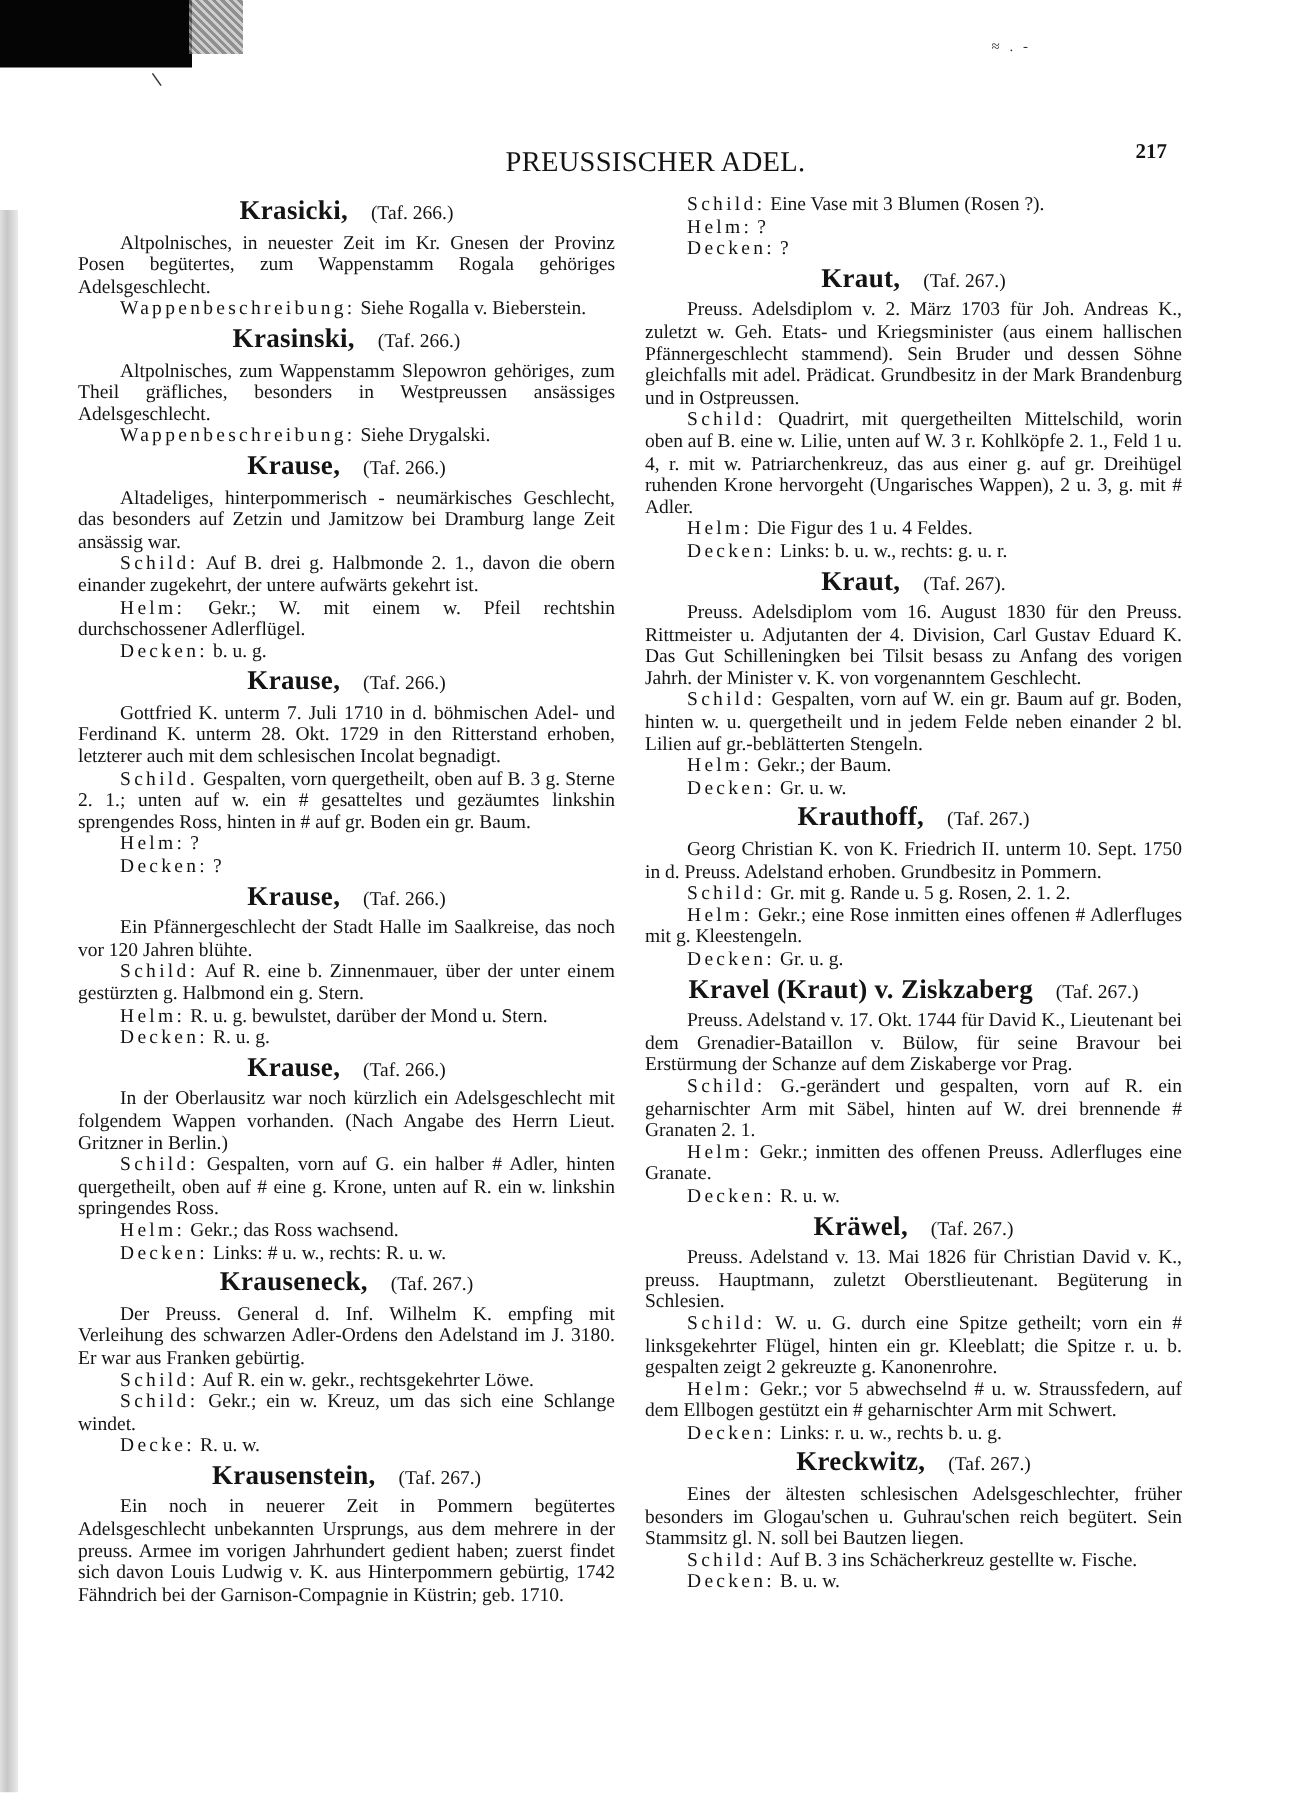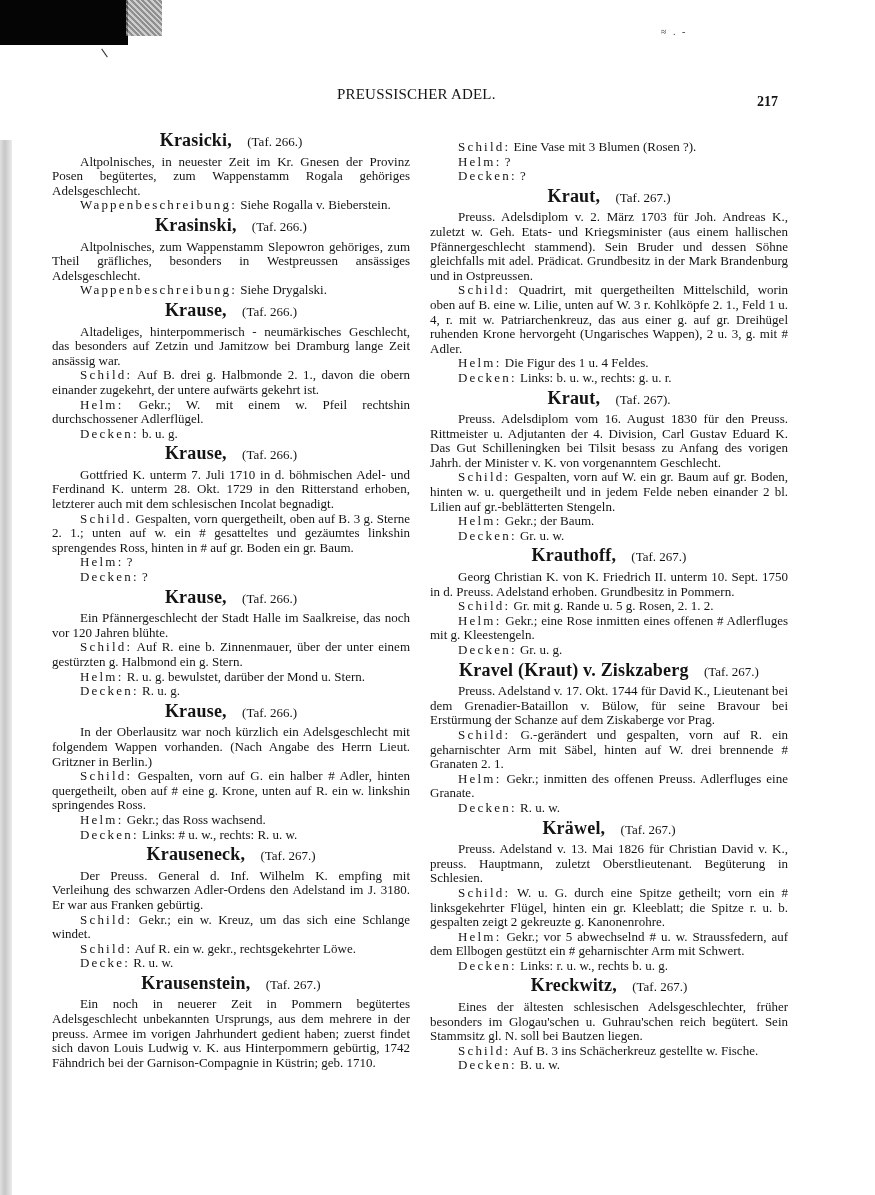--- a/index.html
+++ b/index.html
@@ -9,26 +9,26 @@
     font-family: "Liberation Serif", "DejaVu Serif", serif;
   }
   .scan-block { position: absolute; left: 0; top: 0; width: 128px; height: 45px; background: #050505; }
   .scan-fringe { position: absolute; left: 126px; top: 0; width: 36px; height: 36px;
     background: repeating-linear-gradient(45deg, #6a6a6a 0 2px, #bdbdbd 2px 4px); opacity: .75; }
   .scan-tick { position: absolute; left: 104px; top: 48px; width: 1px; height: 10px; background:#333; transform: rotate(-35deg); }
   .scan-marks { position: absolute; left: 661px; top: 26px; font-size: 10px; color:#333; letter-spacing: 2px; }
   .binding { position: absolute; left: 0; top: 140px; width: 12px; height: 1055px;
     background: linear-gradient(90deg, #d8d8d8, #b9b9b9 40%, #e6e6e6); opacity: .8; }
 
-  .running-head { position: absolute; left: 337px; top: 86px; font-size: 15px; letter-spacing: .2px; }
+  .running-head { position: absolute; left: 337px; top: 98px; font-size: 19px; letter-spacing: .2px; }
   .page-number { position: absolute; left: 757px; top: 94px; font-size: 14px; font-weight: bold; }
 
   .col { position: absolute; top: 128px; font-size: 13px; line-height: 14.6px; text-align: justify; }
   .col-left { left: 52px; width: 358px; }
-  .col-right { left: 430px; width: 358px; top: 140px; }
+  .col-right { left: 430px; width: 358px; top: 129px; }
 
   .entry { margin: 0; }
   .entry-head { text-align: center; margin: 5px 0 5px; font-size: 13px; }
   .entry-name { font-family: Liberation Serif, serif; font-weight: bold; font-size: 18px; letter-spacing: .2px; }
   .entry-taf { font-size: 13px; margin-left: 12px; }
   .para { text-indent: 28px; margin: 0; }
   .label { letter-spacing: 2.2px; }
 </style>
 </head>
 <body>
@@ -77,22 +77,22 @@
     <div class="entry">
       <div class="entry-head"><span class="entry-name">Krause,</span> <span class="entry-taf">(Taf. 266.)</span></div>
       <p class="para"><span>In der Oberlausitz war noch kürzlich ein Adelsgeschlecht mit folgendem Wappen vorhanden. (Nach Angabe des Herrn Lieut. Gritzner in Berlin.)</span></p>
       <p class="para"><span class="label">Schild:</span><span> Gespalten, vorn auf G. ein halber # Adler, hinten quergetheilt, oben auf # eine g. Krone, unten auf R. ein w. linkshin springendes Ross.</span></p>
       <p class="para"><span class="label">Helm:</span><span> Gekr.; das Ross wachsend.</span></p>
       <p class="para"><span class="label">Decken:</span><span> Links: # u. w., rechts: R. u. w.</span></p>
     </div>
     <div class="entry">
       <div class="entry-head"><span class="entry-name">Krauseneck,</span> <span class="entry-taf">(Taf. 267.)</span></div>
       <p class="para"><span>Der Preuss. General d. Inf. Wilhelm K. empfing mit Verleihung des schwarzen Adler-Ordens den Adelstand im J. 3180. Er war aus Franken gebürtig.</span></p>
+      <p class="para"><span class="label">Schild:</span><span> Auf R. ein w. gekr., rechtsgekehrter Löwe.</span></p>
       <p class="para"><span class="label">Schild:</span><span> Gekr.; ein w. Kreuz, um das sich eine Schlange windet.</span></p>
-      <p class="para"><span class="label">Schild:</span><span> Auf R. ein w. gekr., rechtsgekehrter Löwe.</span></p>
       <p class="para"><span class="label">Decke:</span><span> R. u. w.</span></p>
     </div>
     <div class="entry">
       <div class="entry-head"><span class="entry-name">Krausenstein,</span> <span class="entry-taf">(Taf. 267.)</span></div>
       <p class="para"><span>Ein noch in neuerer Zeit in Pommern begütertes Adelsgeschlecht unbekannten Ursprungs, aus dem mehrere in der preuss. Armee im vorigen Jahrhundert gedient haben; zuerst findet sich davon Louis Ludwig v. K. aus Hinterpommern gebürtig, 1742 Fähndrich bei der Garnison-Compagnie in Küstrin; geb. 1710.</span></p>
     </div>
   </div>
 <div class="col col-right" id="right-col">
     <div>
       <p class="para"><span class="label">Schild:</span><span> Eine Vase mit 3 Blumen (Rosen ?).</span></p>

